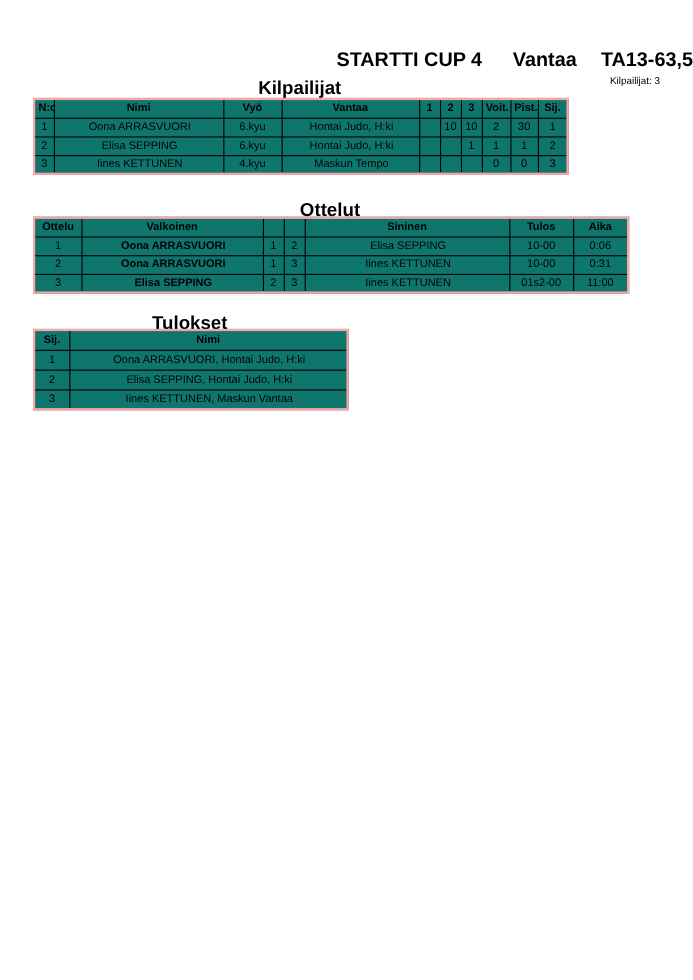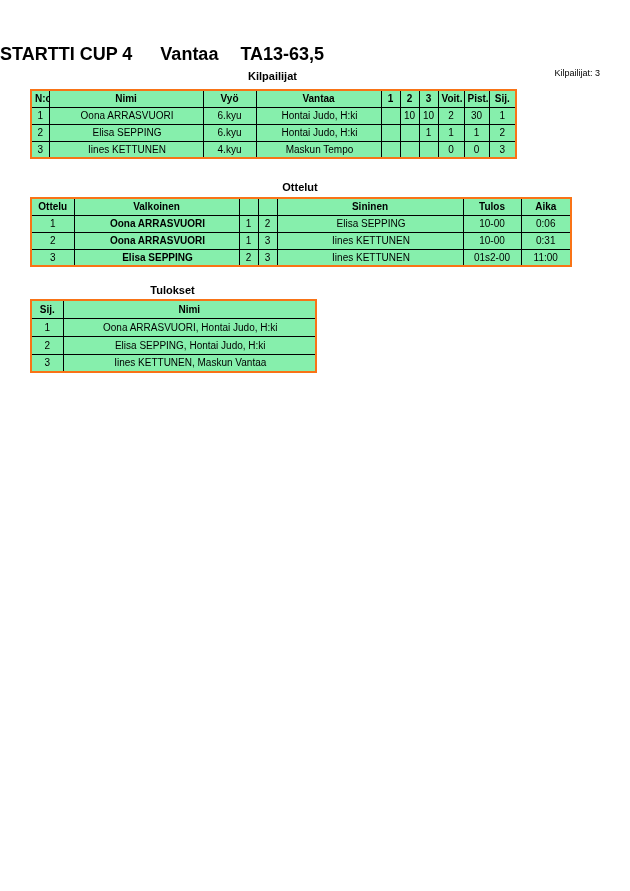--- a/index.html
+++ b/index.html
@@ -4,36 +4,36 @@
 <style>
   * { margin:0; padding:0; box-sizing:border-box; }
   html, body { background:#ffffff; }
   body {
     width:630px; height:891px; position:relative;
     font-family:"Liberation Sans", sans-serif; color:#000000;
     overflow:hidden;
   }
   .title {
     position:absolute; top:44px; left:0; width:630px;
-    text-align:left; font-size:18px; font-weight:bold;
+    text-align:right; font-size:18px; font-weight:bold;
   }
   .title .sep1 { margin-left:28px; }
   .title .sep2 { margin-left:22px; }
   .count {
     position:absolute; top:68px; right:30px; font-size:9px;
   }
   .heading {
-    position:absolute; text-align:center; font-weight:bold; font-size:11px;
+    position:absolute; text-align:center; font-weight:bold; font-size:17px;
   }
   .heading-competitors { top:70px; left:30px; width:485px; }
   .heading-matches     { top:181px; left:30px; width:540px; }
   .heading-results     { top:284px; left:30px; width:285px; }
   table {
     position:absolute; border-collapse:collapse; table-layout:fixed;
-    border:2px solid #f97316; font-size:10px; background:#86efac;
+    border:2px solid #fca5a5; font-size:10px; background:#0f766e;
   }
   th, td {
     border:1px solid #000; height:17px; padding:0 3px;
     overflow:hidden; white-space:nowrap; text-align:center;
     vertical-align:middle;
   }
   th { font-weight:bold; }
   td.l { text-align:center; padding-left:5px; }
   td.b { font-weight:bold; }
   .t-competitors { top:89px;  left:30px; width:485px; }

